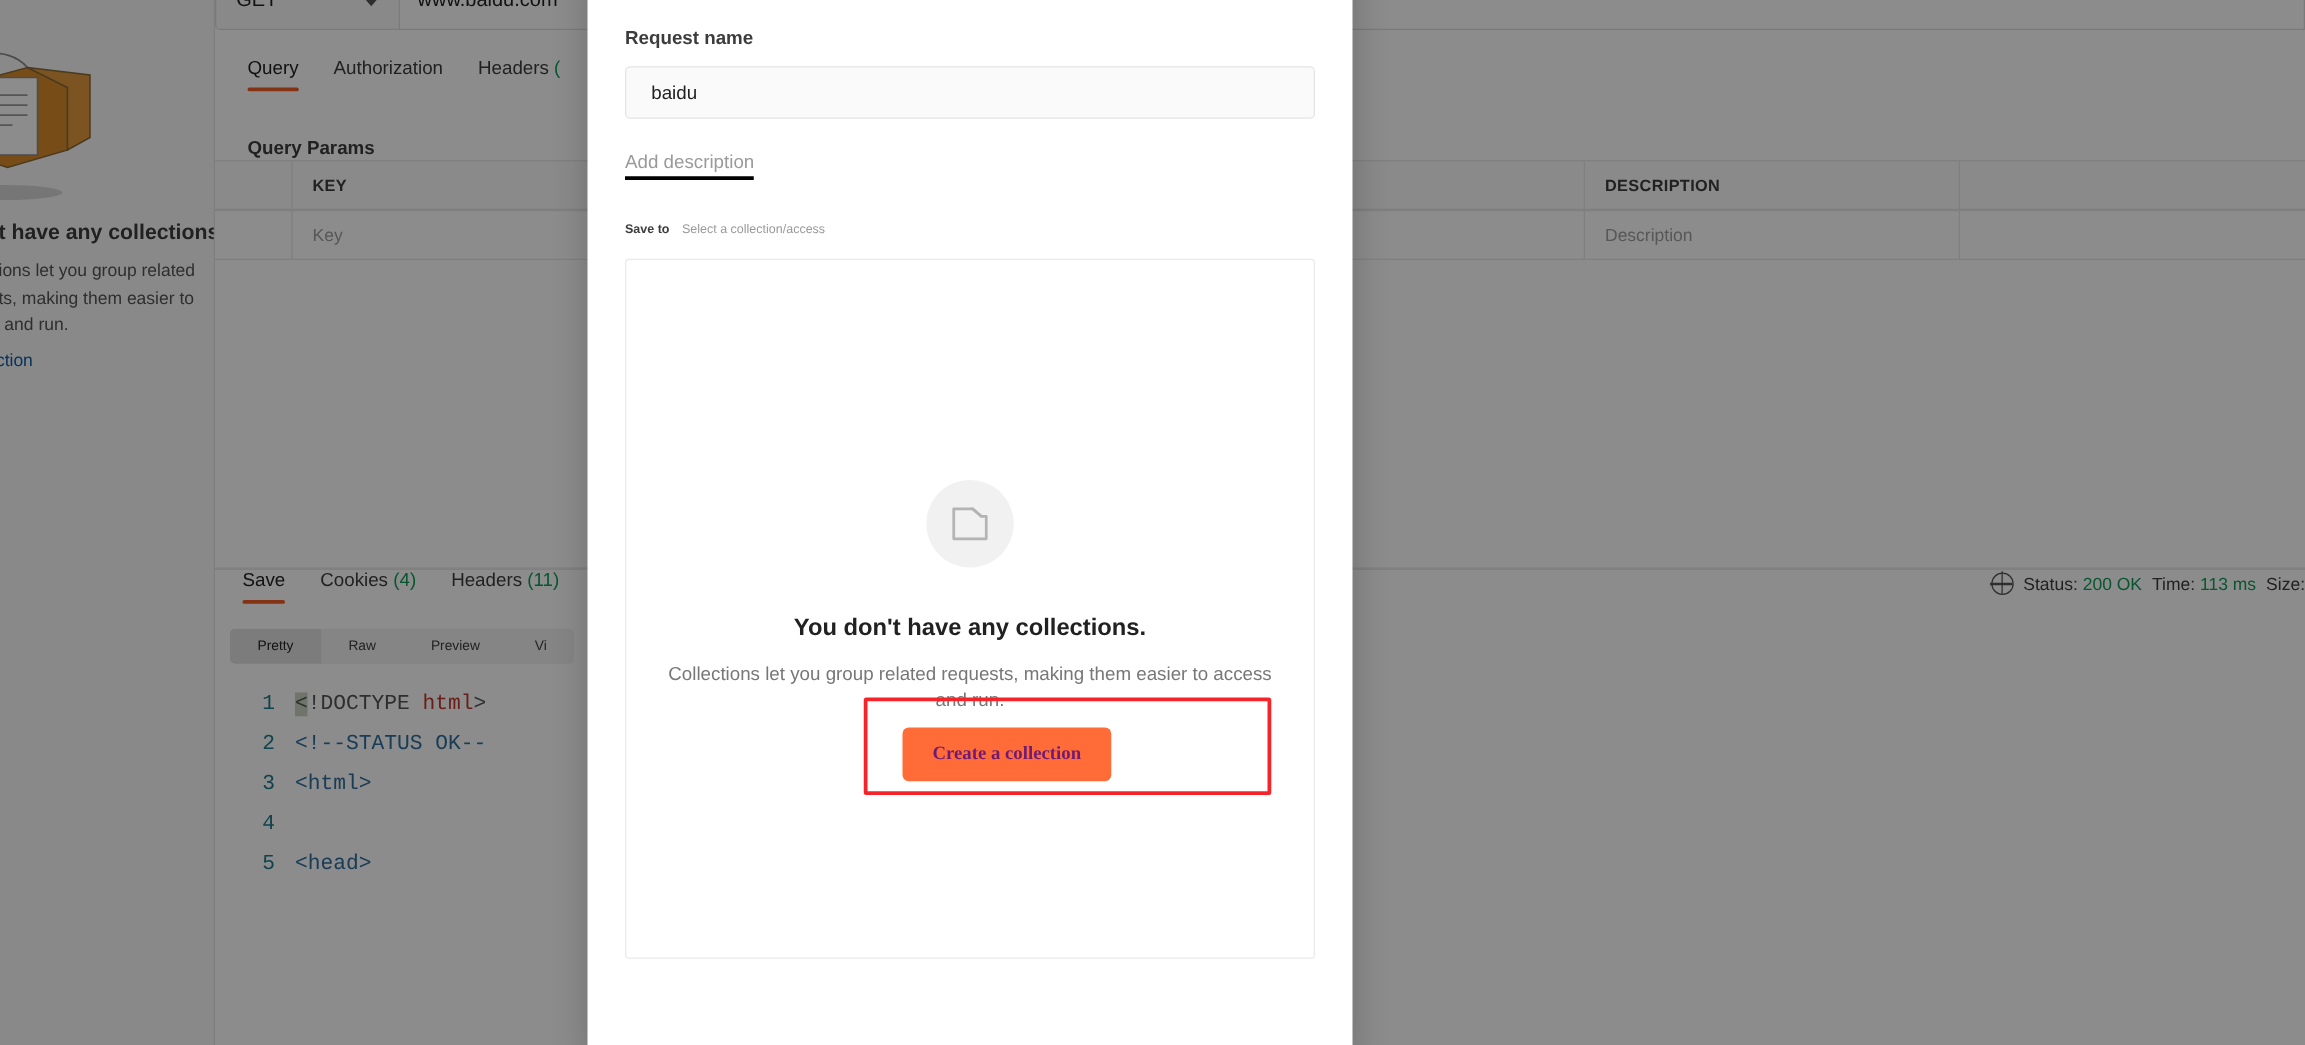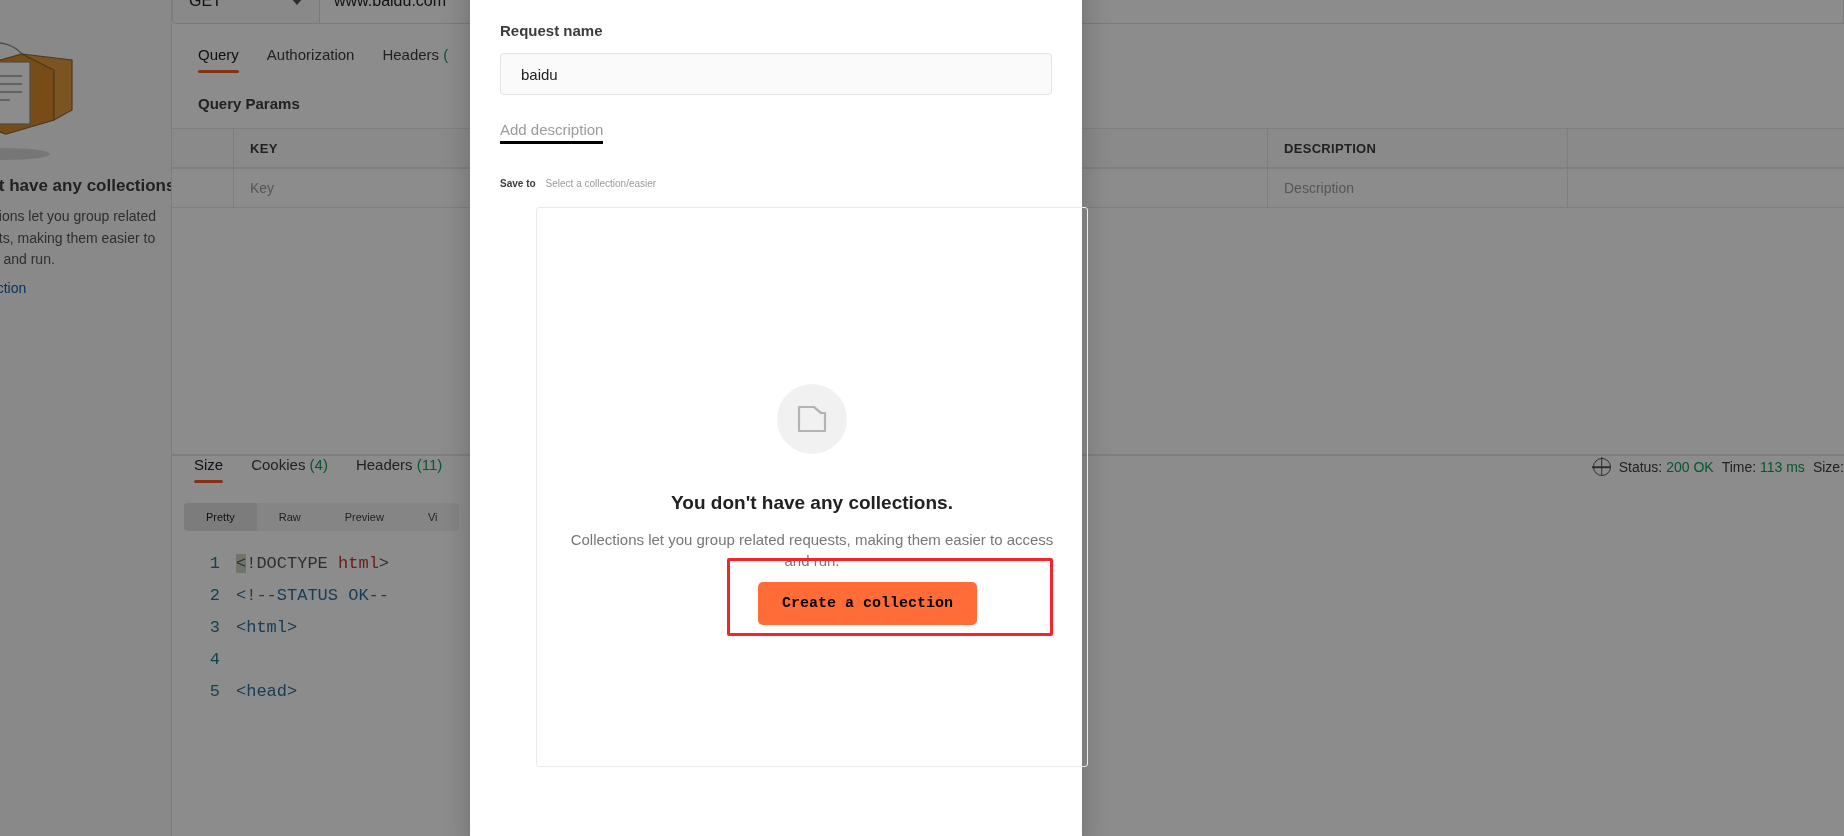--- a/index.html
+++ b/index.html
@@ -109,21 +109,21 @@
   .tab.active { color: #212121; }
   .tab.active::after {
     content: ""; position: absolute;
     left: 14px; right: 14px; bottom: 0;
     height: 3px; background: #ef5b25;
     border-radius: 2px;
   }
   .tab .cnt { color: #0f9d58; }
 
   .qp-label {
-    position: absolute; left: 26px; top: 95px;
+    position: absolute; left: 26px; top: 110px;
     font-size: 15px; font-weight: bold; color: #3c3c3c;
   }
 
   
   .ptable {
     position: absolute; left: 0; top: 128px;
     width: 100%;
   }
   .prow {
     display: flex; height: 40px; align-items: center;
@@ -251,21 +251,20 @@
   }
   .m-saveto .k { font-weight: bold; color: #3c3c3c; }
   .m-saveto .v { color: #9a9a9a; }
 
   .m-panel {
     margin-top: 18px;
     width: 552px; height: 560px;
     border: 1px solid #eaeaea;
     border-radius: 3px;
     position: relative;
-    margin-left: 36px;
   }
   .empty {
     position: absolute; left: 0; right: 0; top: 176px;
     display: flex; flex-direction: column; align-items: center;
   }
   .empty-circle {
     width: 70px; height: 70px; border-radius: 50%;
     background: #f1f1f1;
     display: flex; align-items: center; justify-content: center;
   }
@@ -280,26 +279,26 @@
   }
   .hl-box {
     position: absolute; left: 190px; top: 350px;
     width: 326px; height: 78px;
     border: 3px solid #f5232a;
     border-radius: 2px;
   }
   .cta {
     position: absolute; left: 221px; top: 374px;
     background: #ff6c37;
-    color: #000000;
+    color: #701a75;
     font-size: 15px; font-weight: bold;
     padding: 13px 24px;
     border: none; border-radius: 5px;
     cursor: pointer;
-    font-family: Liberation Mono, monospace;
+    font-family: Liberation Serif, serif;
   }
 </style>
 </head>
 <body>
 
 <div class="app">
 
   <div class="bg-layer">
 
     <div class="sidebar">
@@ -354,21 +353,21 @@
         <div class="prow body-row">
           <div class="pcell c0"></div>
           <div class="pcell c1">Key</div>
           <div class="pcell c2">Description</div>
         </div>
       </div>
       <div class="tbl-blank"></div>
 
       <div class="respbar">
         <div class="tab active">
-          <span>Size</span>
+          <span>Save</span>
         </div>
         <div class="tab">
           <span>Cookies</span>
           <span class="cnt">(4)</span>
         </div>
         <div class="tab">
           <span>Headers</span>
           <span class="cnt">(11)</span>
         </div>
         <div class="tab">
@@ -426,21 +425,21 @@
 
   <div class="modal">
 
     <div class="m-label">Request name</div>
     <div class="m-input">baidu</div>
 
     <div class="m-desc">Add description</div>
 
     <div class="m-saveto">
       <span class="k">Save to</span>
-      <span class="v">Select a collection/easier</span>
+      <span class="v">Select a collection/access</span>
     </div>
 
     <div class="m-panel">
       <div class="empty">
         <div class="empty-circle">
           <svg width="34" height="34" viewBox="0 0 34 34">
             <path d="M4 5 H19 L26 11 H30 V29 H4 Z" fill="none" stroke="#b4b4b4" stroke-width="2.2" stroke-linejoin="round"></path>
             <path d="M19 5 L26 11" fill="none" stroke="#b4b4b4" stroke-width="2.2" stroke-linecap="round"></path>
           </svg>
         </div>

